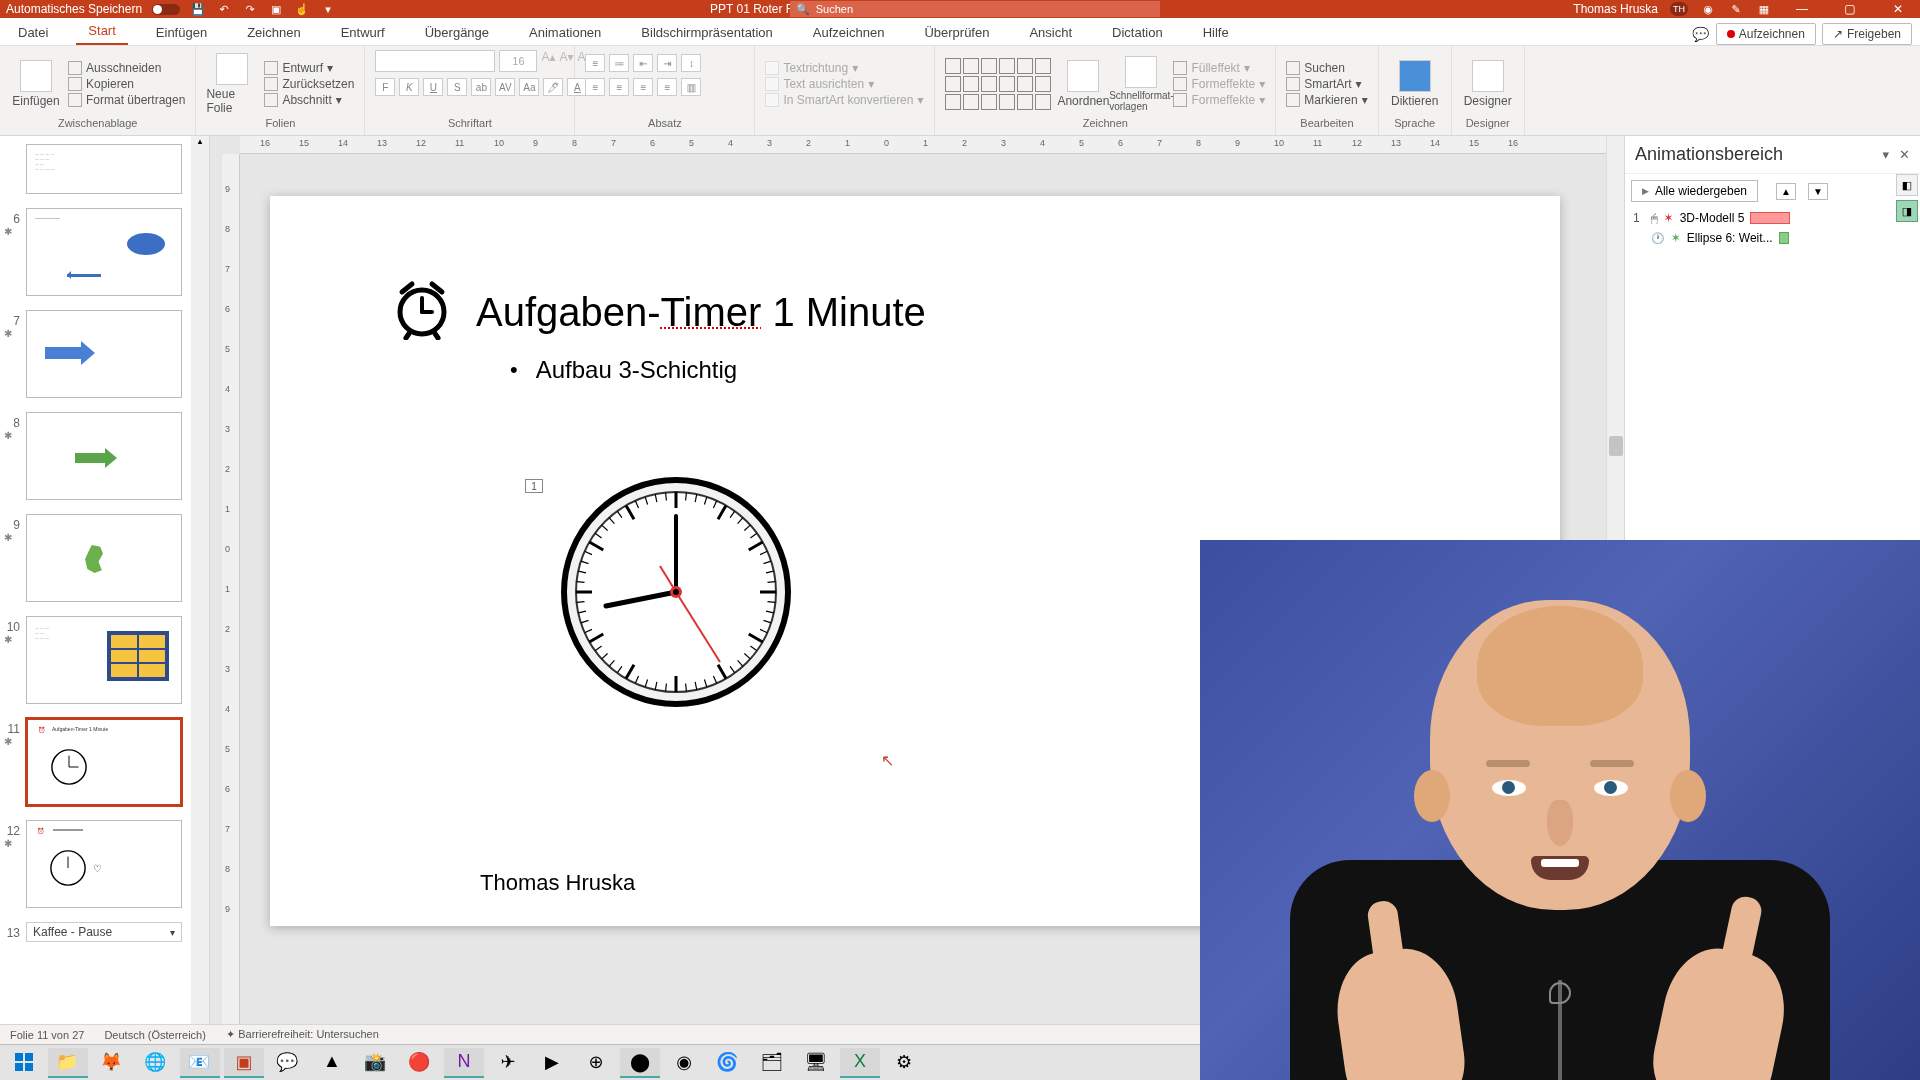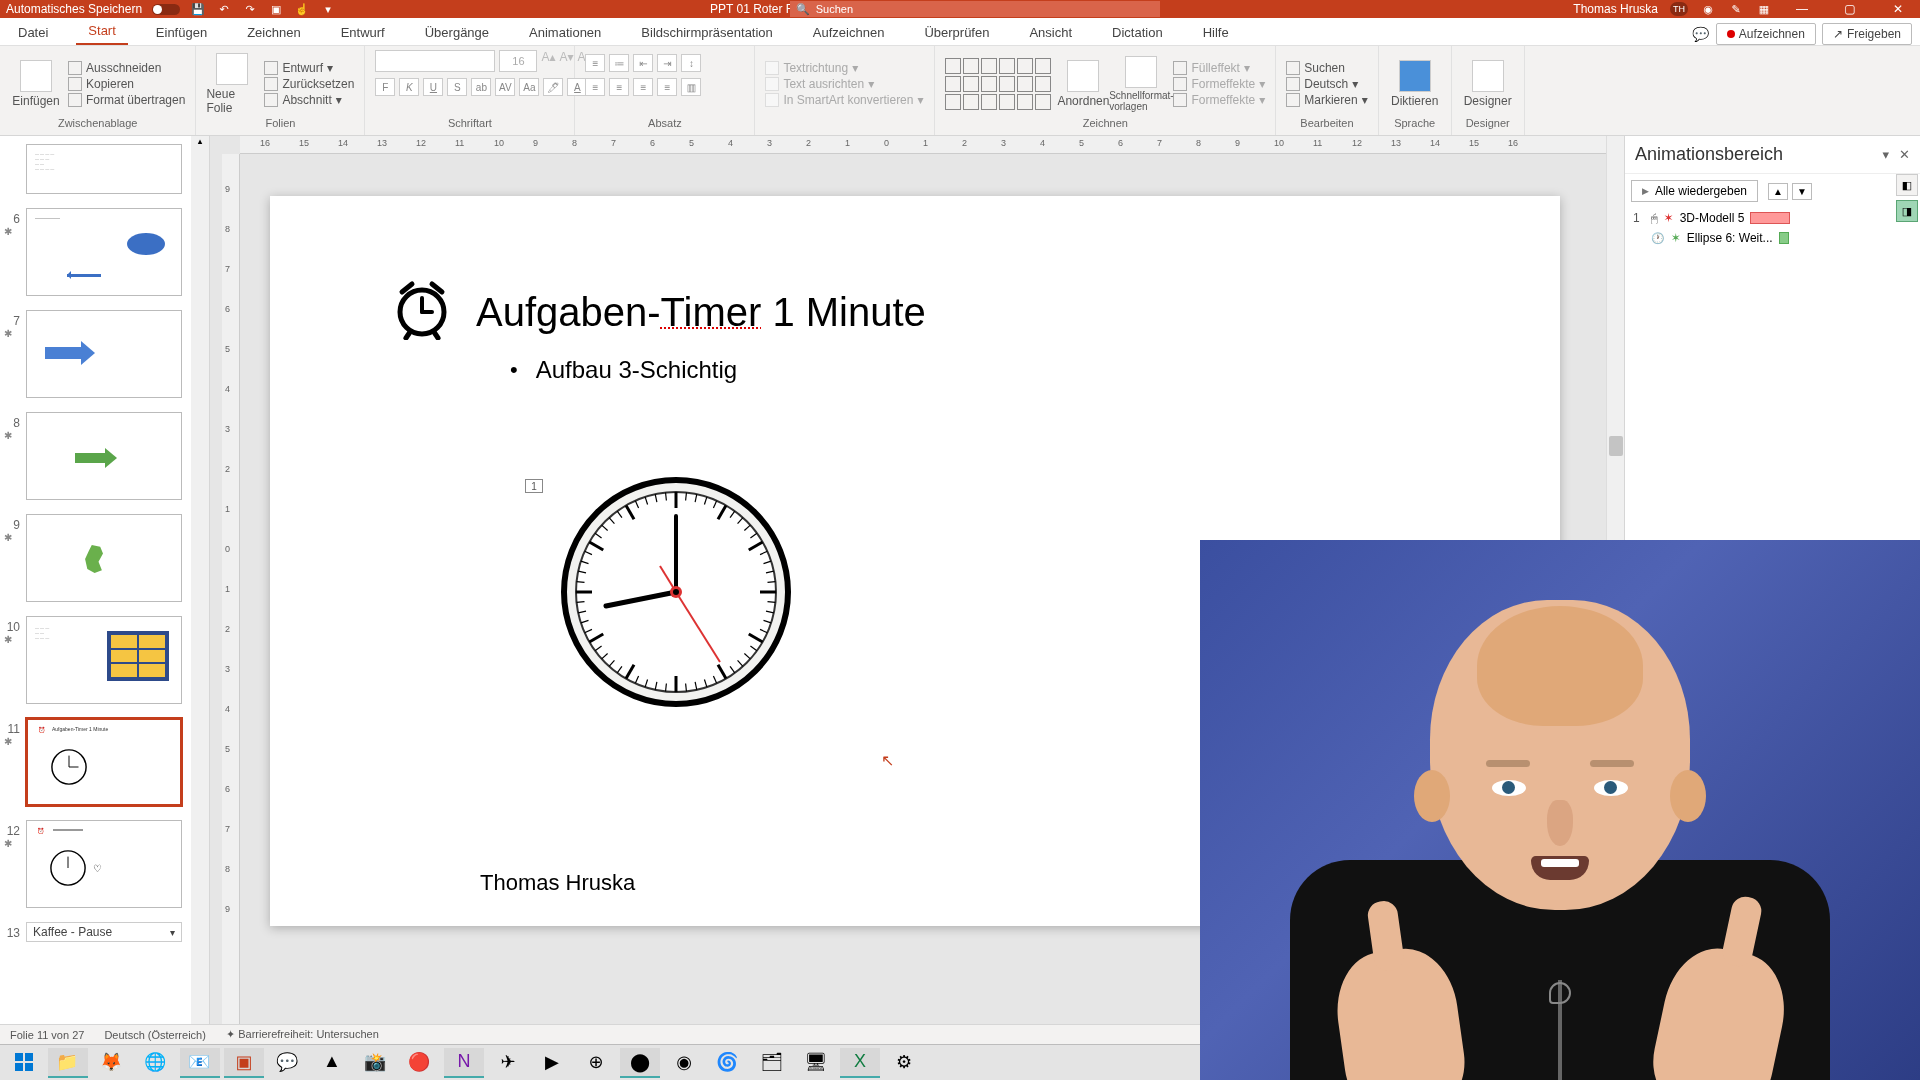--- a/index.html
+++ b/index.html
@@ -331,21 +331,21 @@
     <div class="label">Zeichnen</div>
   </div>
 
   <div class="rgroup">
     <div class="body">
       <div class="rstack">
         <div>
             <span class="ico-s"></span>
             <span>Suchen</span>
           </div>
-        <div><span class="ico-s"></span><span>Deutsch</span> ▾</div>
+        <div><span class="ico-s"></span><span>SmartArt</span> ▾</div>
         <div><span class="ico-s"></span><span>Markieren</span> ▾</div>
       </div>
     </div>
     <div class="label">Bearbeiten</div>
   </div>
 
   <div class="rgroup">
     <div class="body">
         <div class="rbtn-v">
           <div class="ico" style="background:#4a90d9;"></div>
@@ -636,21 +636,21 @@
         <span>Animationsbereich</span>
         <div class="ctrls">
           <span>▾</span>
           <span>✕</span>
         </div>
       </div>
       <div class="sidebtns">
         <span>◧</span>
         <span class="active">◨</span>
       </div>
-      <div style="display:flex;align-items:center;gap:4px;">
+      <div style="display:flex;align-items:center;gap:12px;">
         <button class="playall">
             <span>Alle wiedergeben</span>
           </button>
         <span style="border:1px solid #bbb;padding:2px 4px;font-size:10px;">▲</span>
         <span style="border:1px solid #bbb;padding:2px 4px;font-size:10px;">▼</span>
       </div>
       <div class="row">
         <span class="idx">1</span>
         <span style="font-size:11px;">🖱</span>
         <span style="color:#d33;">✶</span>

